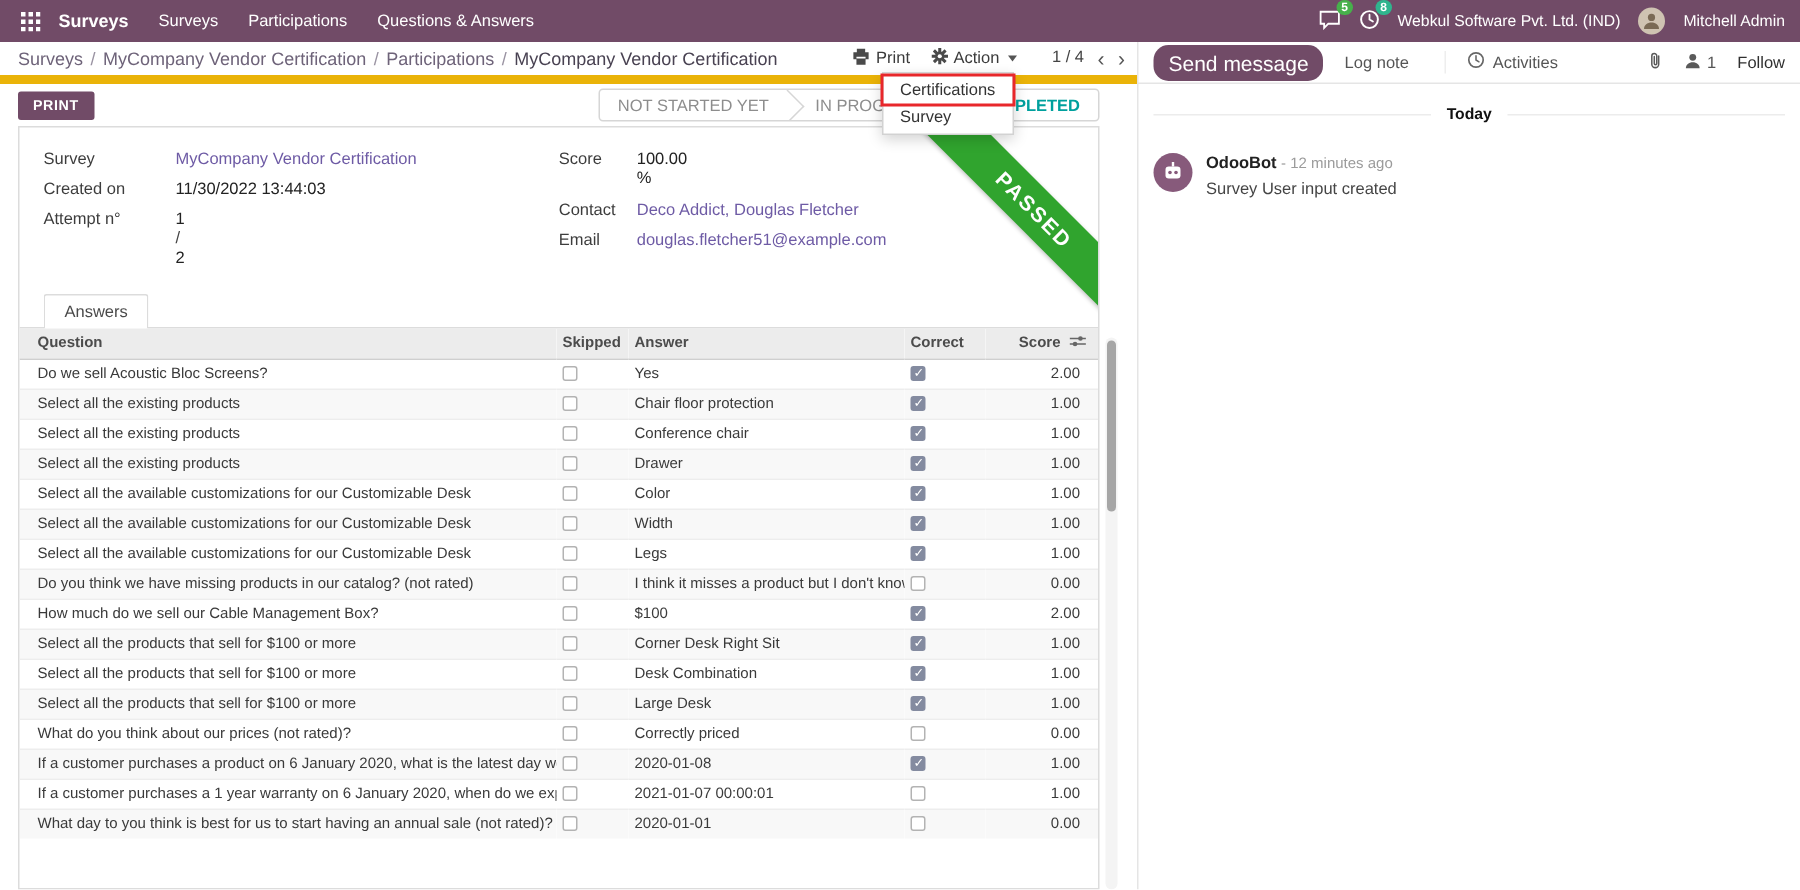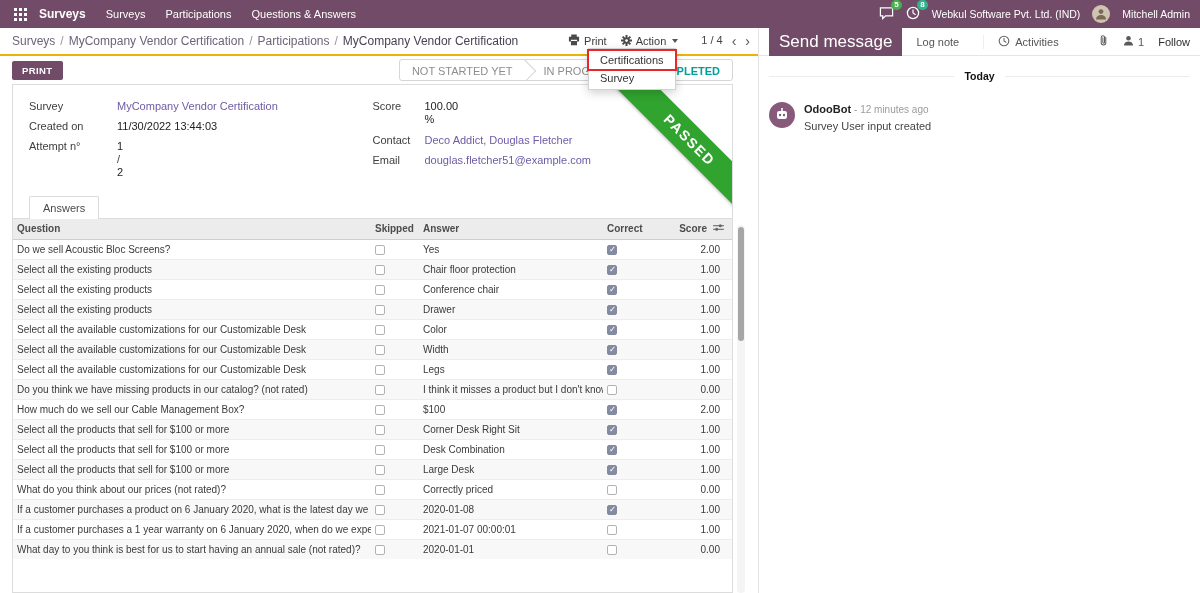--- a/index.html
+++ b/index.html
@@ -15,32 +15,32 @@
   .tb-right { margin-left:auto; display:flex; align-items:center; gap:12px; }
   .icon-badge { position:relative; display:flex; align-items:center; cursor:pointer; }
   .badge { position:absolute; top:-6px; right:-8px; background:#47b04b; color:#fff; font-size:8px; line-height:10px; padding:0 3px; border-radius:7px; font-weight:bold; }
   .badge.teal { background:#2fb58e; }
   .tb-company { font-size:10.5px; cursor:pointer; white-space:nowrap; }
   .avatar { width:18px; height:18px; border-radius:50%; background:#cfc3b2; display:flex; align-items:center; justify-content:center; overflow:hidden; cursor:pointer; }
   .tb-user { font-size:10.5px; cursor:pointer; white-space:nowrap; }
 
   
   .bar2 { height:28px; display:flex; background:#fff; }
-  .bar2-left { width:758px; display:flex; align-items:center; padding-left:12px; border-bottom:2px solid #eab308; }
+  .bar2-left { width:758px; display:flex; align-items:center; padding-left:12px; border-bottom:6px solid #eab308; }
   .breadcrumb { font-size:12px; color:#6e6379; white-space:nowrap; overflow:hidden; }
   .crumb { cursor:pointer; color:#6e6379; }
   .crumb.last { color:#494252; cursor:default; }
   .crumb-sep { margin:0 5px; color:#9a93a2; }
   .toolbar-btns { margin-left:auto; display:flex; align-items:center; padding-right:8px; }
   .btn-flat { display:flex; align-items:center; gap:4px; font-size:11px; color:#3b3b3b; padding:3px 7px; cursor:pointer; border-radius:2px; white-space:nowrap; }
   .caret { width:0; height:0; border-left:3.5px solid transparent; border-right:3.5px solid transparent; border-top:4px solid #555; margin-left:2px; }
   .pager { display:flex; align-items:flex-start; gap:9px; margin-left:16px; font-size:11px; color:#444; }
   .pager-chev { font-size:14px; color:#555; cursor:pointer; line-height:1; }
   .bar2-right { flex:1; border-left:1px solid #e5e5e5; border-bottom:1px solid #e5e5e5; display:flex; align-items:center; padding:0 10px; gap:8px; }
-  .btn-send { background:#714B67; color:#fff; font-size:17px; padding:4px 10px; border-radius:0; cursor:pointer; white-space:nowrap; }
+  .btn-send { background:#714B67; color:#fff; font-size:14px; padding:4px 10px; border-radius:10px; cursor:pointer; white-space:nowrap; }
   .btn-lognote { font-size:11px; color:#555; padding:4px 6px; cursor:pointer; white-space:nowrap; }
   .chatter-activities { display:flex; align-items:center; gap:5px; font-size:11px; color:#555; margin-left:10px; padding-left:14px; border-left:1px solid #eee; cursor:pointer; white-space:nowrap; }
   .chatter-right { margin-left:auto; display:flex; align-items:center; gap:14px; }
   .ic-btn { display:flex; align-items:center; cursor:pointer; }
   .followers { display:flex; align-items:center; gap:4px; font-size:11px; color:#555; cursor:pointer; }
   .follow { font-size:11px; color:#2f2f2f; cursor:pointer; }
 
   
   .main { display:flex; height:537px; }
   .left-pane { width:758px; position:relative; background:#fff; }
@@ -66,21 +66,21 @@
   .fval.link { color:#6e5ba5; cursor:pointer; }
   .fval.attempt span, .fval.score span { display:block; line-height:13px; }
   .fval .sep { color:#444; }
   .fval .unit { color:#222; }
 
   .tab-row { border-bottom:1px solid #dcdcdc; padding-left:16px; margin-top:6px; }
   .tab { display:inline-block; padding:5px 13px; font-size:11px; color:#4a4a4a; background:#fff; border:1px solid #dcdcdc; border-bottom:none; border-radius:2px 2px 0 0; position:relative; top:1px; cursor:pointer; }
 
   table { width:100%; border-collapse:collapse; table-layout:fixed; font-size:10px; }
   thead th { background:#ececec; color:#4c4c4c; font-weight:bold; text-align:left; height:20px; padding:0 4px; border-bottom:1px solid #cfcfcf; white-space:nowrap; overflow:hidden; }
-  th.colq, td.colq { padding-left:4px; }
+  th.colq, td.colq { padding-left:12px; }
   .th-score-wrap { display:flex; align-items:center; justify-content:flex-end; gap:6px; padding-right:4px; }
   tbody td { height:20px; padding:0 4px; border-top:1px solid #ededed; color:#3a3a3a; white-space:nowrap; overflow:hidden; }
   tbody tr:first-child td { border-top:none; }
   tbody tr:nth-child(even) { background:#f8f8f8; }
   tbody tr { cursor:pointer; }
   td.cols { text-align:right; padding-right:12px; }
   .cb { display:inline-block; width:10px; height:10px; border:1px solid #b3b3b3; border-radius:2px; background:#fff; vertical-align:middle; position:relative; }
   .cb.checked { background:#848ba0; border-color:#848ba0; }
   .cb.checked::after { content:"✓"; position:absolute; left:1px; top:-2px; color:#fff; font-size:8.5px; }
 

